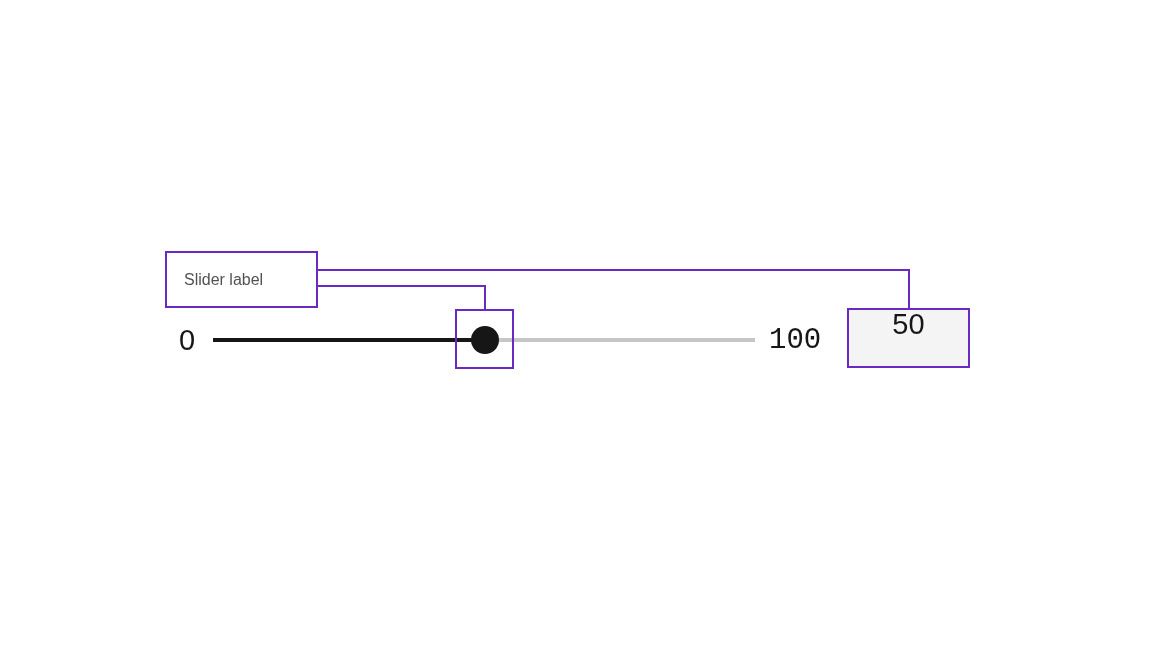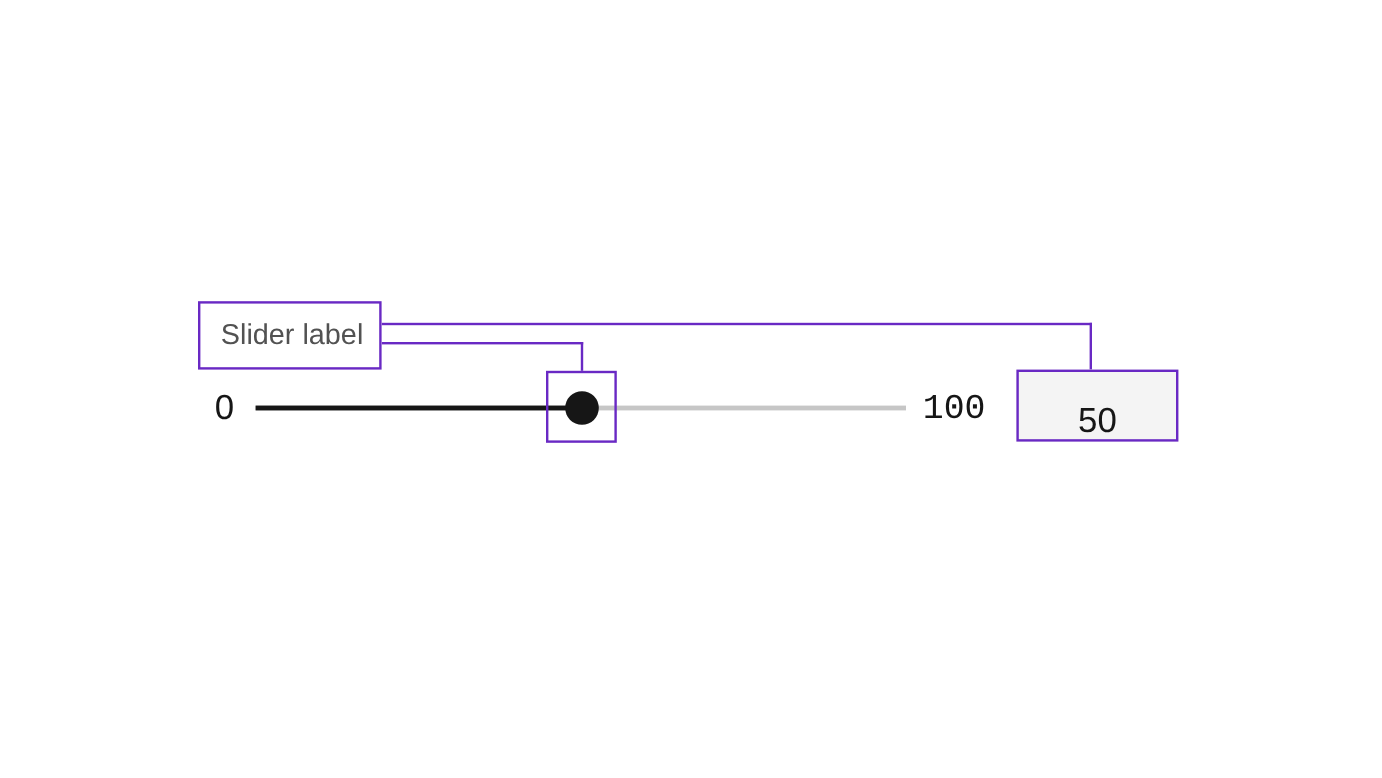--- a/index.html
+++ b/index.html
@@ -26,21 +26,21 @@
     left: 165px; top: 251px;
     width: 153px; height: 57px;
     border: 2px solid var(--annotation);
     background: #ffffff;
     display: flex;
     align-items: center;
     padding-left: 17px;
     z-index: 3;
   }
   .label-box .label-text {
-    font-size: 24px;
+    font-size: 16px;
     line-height: 1;
     color: var(--label-text);
     white-space: nowrap;
   }
   
   .line-to-value {
     position: absolute;
     left: 318px; top: 269px;
     width: 592px; height: 39px;
     border-top: 2px solid var(--annotation);
@@ -93,25 +93,25 @@
     position: absolute;
     left: 471px; top: 326px;
     width: 28px; height: 28px;
     border-radius: 50%;
     background: var(--track-filled);
     z-index: 3;
   }
   .value-box {
     position: absolute;
     left: 847px; top: 308px;
-    width: 135px; height: 60px;
+    width: 123px; height: 60px;
     border: 2px solid var(--annotation);
     background: var(--value-bg);
     display: flex;
-    align-items: flex-end;
+    align-items: flex-start;
     justify-content: center;
     z-index: 2;
   }
   .value-box .value-text {
     font-size: 29px;
     line-height: 1;
     color: var(--number-text);
   }
 </style>
 </head>

